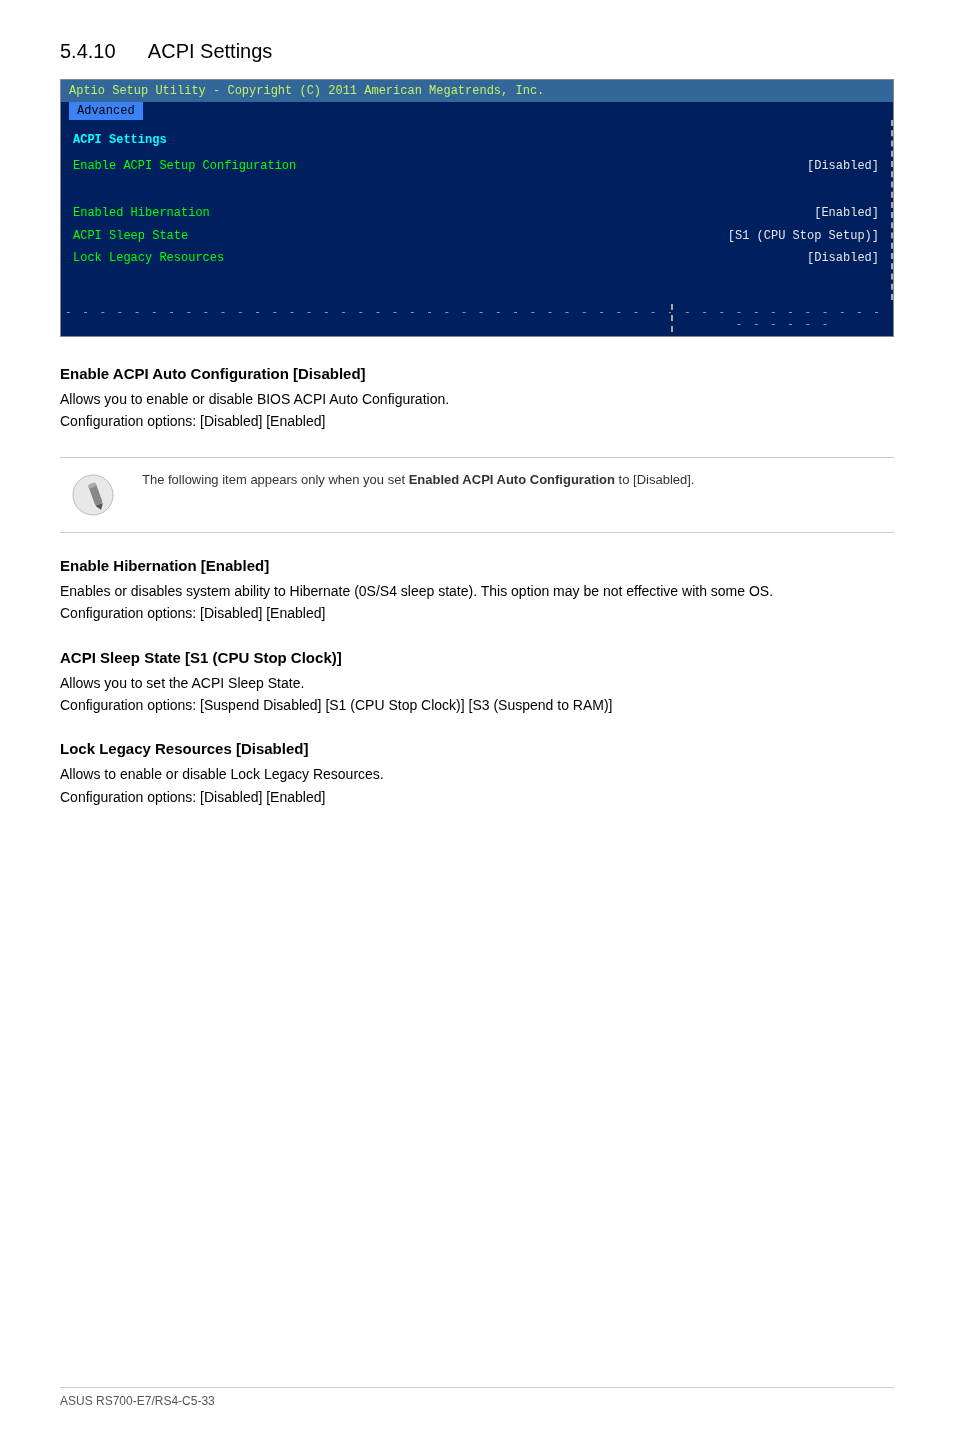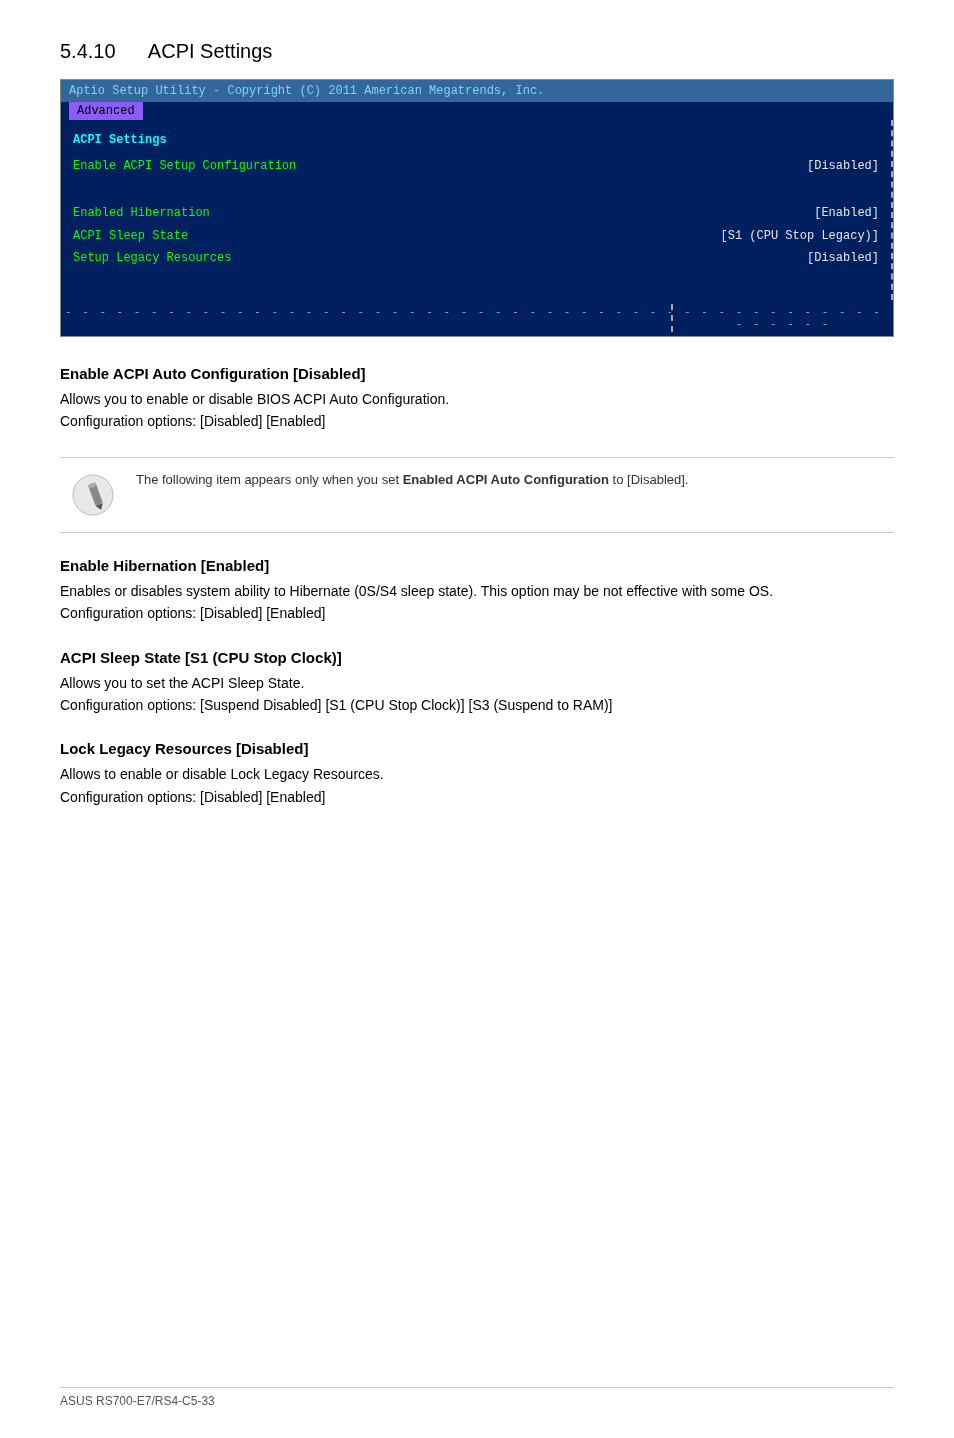--- a/index.html
+++ b/index.html
@@ -24,29 +24,29 @@
     .bios-box {
       border: 1px solid #888;
       font-family: 'Courier New', Courier, monospace;
       font-size: 12px;
       margin-bottom: 28px;
       display: flex;
       flex-direction: column;
     }
     .bios-title-bar {
       background: #336699;
-      color: #7dd3fc;
+      color: #bef264;
       padding: 4px 8px;
       font-size: 12px;
       display: flex;
       align-items: center;
       gap: 8px;
     }
     .bios-tab {
-      background: #8b5cf6;
+      background: #3b82f6;
       color: #000;
       padding: 2px 8px;
       font-size: 12px;
     }
     .bios-content {
       display: flex;
       flex-direction: row;
       min-height: 180px;
     }
     .bios-left {
@@ -124,21 +124,21 @@
     }
 
     
     .note-box {
       display: flex;
       align-items: flex-start;
       border-top: 1px solid #ccc;
       border-bottom: 1px solid #ccc;
       padding: 12px 8px;
       margin: 18px 0 24px 0;
-      gap: 18px;
+      gap: 24px;
     }
     .note-icon {
       width: 50px;
       height: 50px;
       flex-shrink: 0;
       display: flex;
       align-items: center;
       justify-content: center;
     }
     .note-icon svg {
@@ -190,24 +190,24 @@
         <span class="bios-item-label">Enable ACPI Setup Configuration</span>
         <span class="bios-item-value">[Disabled]</span>
       </div>
       <div class="bios-spacer">&nbsp;</div>
       <div class="bios-item">
         <span class="bios-item-label">Enabled Hibernation</span>
         <span class="bios-item-value">[Enabled]</span>
       </div>
       <div class="bios-item">
         <span class="bios-item-label">ACPI Sleep State</span>
-        <span class="bios-item-value">[S1 (CPU Stop Legacy)]</span>
-      </div>
-      <div class="bios-item">
-        <span class="bios-item-label">Setup Legacy Resources</span>
+        <span class="bios-item-value">[S1 (CPU Stop Setup)]</span>
+      </div>
+      <div class="bios-item">
+        <span class="bios-item-label">Lock Legacy Resources</span>
         <span class="bios-item-value">[Disabled]</span>
       </div>
     </div>
   </div>
   <div class="bios-bottom-dashes">
     <div class="bios-bottom-left">- - - - - - - - - - - - - - - - - - - - - - - - - - - - - - - - - - - - - - - - - - - - - -</div>
     <div class="bios-bottom-right">- - - - - - - - - - - - - - - - - -</div>
   </div>
 </div>
 

